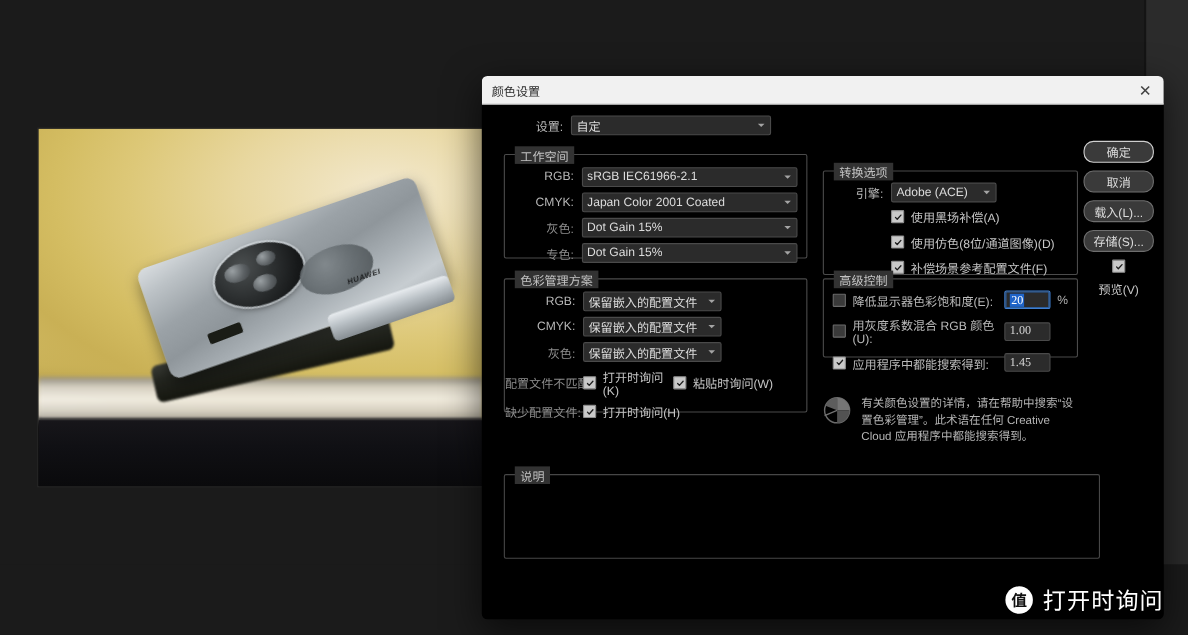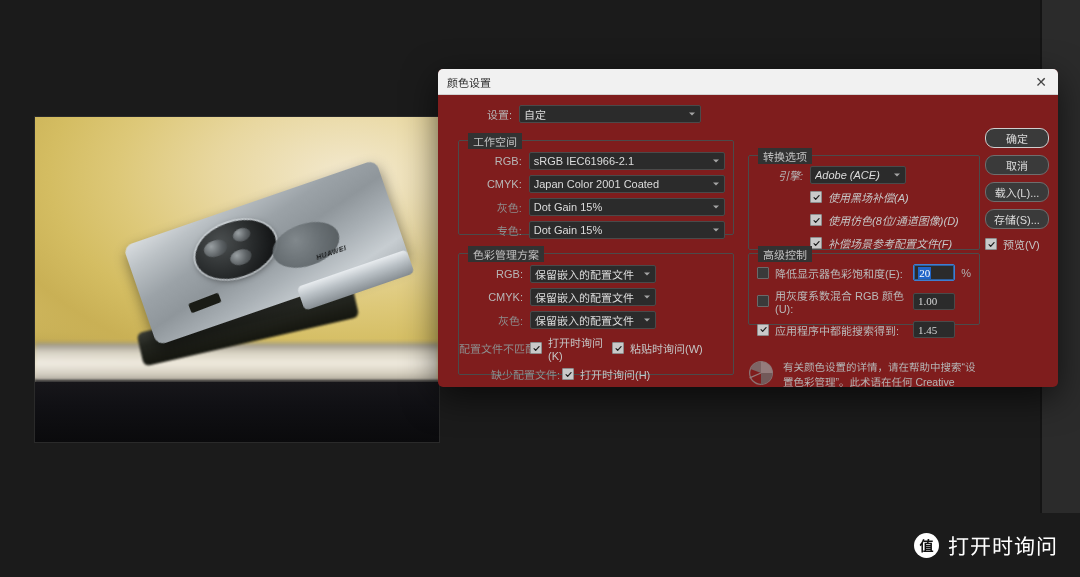--- a/index.html
+++ b/index.html
@@ -56,22 +56,22 @@
   .l1{left:14%;top:22%;width:28%;height:30%;}
   .l2{left:52%;top:17%;width:22%;height:24%;}
   .l3{left:40%;top:52%;width:26%;height:28%;}
   .sensor{position:absolute;left:52%;top:35%;width:26%;height:40%;border-radius:50%;
     background:radial-gradient(circle at 38% 32%,#7f868a 0%,#62696d 50%,#4b5154 100%);filter:blur(.6px);opacity:.9;}
   .brand{position:absolute;left:60%;top:66%;width:26%;height:9%;display:flex;align-items:center;justify-content:center;
     color:#1a1c1d;font-size:7px;font-weight:700;font-style:italic;letter-spacing:.6px;font-family:"Liberation Sans",sans-serif;}
   .btn-side{position:absolute;left:19%;top:50%;width:11%;height:6%;border-radius:2px;background:#1a1c16;transform:rotate(-2deg);filter:blur(.5px);}
 
   
-  .dialog{position:absolute;left:438px;top:69px;width:620px;height:318px;
-    background:#7f1d1d;border-radius:5px;box-shadow:0 10px 34px rgba(0,0,0,.62);overflow:hidden;}
+  .dialog{position:absolute;left:438px;top:69px;width:620px;height:494px;
+    background:#000000;border-radius:5px;box-shadow:0 10px 34px rgba(0,0,0,.62);overflow:hidden;}
   .titlebar{height:25px;background:#f1f1f1;display:flex;align-items:center;
     padding:0 6px 0 9px;border-bottom:1px solid #d2d2d2;}
   .title-text{font-size:11px;color:#2b2b2b;flex:1;}
   .close-x{width:22px;height:20px;display:flex;align-items:center;justify-content:center;
     color:#444;font-size:14px;line-height:1;cursor:default;}
 
   .dlg-body{position:relative;height:396px;}
 
   
   .settings-row{position:absolute;left:0;top:10px;width:544px;display:flex;align-items:center;}
@@ -112,21 +112,21 @@
 
   
   .descbox{position:absolute;left:20px;top:305px;width:540px;height:75px;border:1px solid #474747;border-radius:2px;margin-top:31px;}
   .descbox .gtitle{position:absolute;top:-8px;left:9px;background:#323232;padding:0 5px;color:#bdbdbd;font-size:11px;}
 
   
   .btncol{position:absolute;right:9px;top:33px;width:64px;}
   .pbtn{height:18px;border-radius:9px;border:1px solid #6e6e6e;background:#3a3a3a;color:#dcdcdc;
         font-size:11px;display:flex;align-items:center;justify-content:center;margin-bottom:7px;cursor:default;}
   .pbtn.primary{border-color:#cfcfcf;}
-  .prev{display:flex;align-items:center;gap:6px;color:#c5c5c5;font-size:11px;margin-top:3px;}
+  .prev{display:flex;align-items:center;gap:6px;color:#c5c5c5;font-size:11px;margin-top:3px;flex-direction:column;}
 
   
   .wm{position:absolute;right:22px;bottom:17px;display:flex;align-items:center;gap:9px;}
   .wm-logo{width:25px;height:25px;border-radius:50%;background:#fff;color:#111;
      display:flex;align-items:center;justify-content:center;font-size:14px;font-weight:700;}
   .wm-txt{color:#fff;font-size:21px;letter-spacing:1px;}
 </style>
 </head>
 <body>
 
@@ -250,36 +250,36 @@
               <span class="cb">
                 <svg class="tick" viewBox="0 0 10 10">
                     <path d="M1.5 5.2 L3.8 7.6 L8.6 2.2" stroke="#1e1e1e" stroke-width="1.7" fill="none" stroke-linecap="round" stroke-linejoin="round"></path>
                   </svg>
               </span>
               <span>粘贴时询问(W)</span>
             </div>
           </div>
 
           <div style="display:flex;align-items:center;">
-            <div class="lbl lbl-dim" style="width:64px;margin-right:7px;white-space:nowrap;margin-left:32px;">缺少配置文件:</div>
+            <div class="lbl lbl-dim" style="width:64px;margin-right:7px;white-space:nowrap;">缺少配置文件:</div>
             <div class="cbrow" style="margin:0;">
               <span class="cb">
                 <svg class="tick" viewBox="0 0 10 10">
                     <path d="M1.5 5.2 L3.8 7.6 L8.6 2.2" stroke="#1e1e1e" stroke-width="1.7" fill="none" stroke-linecap="round" stroke-linejoin="round"></path>
                   </svg>
               </span>
               <span>打开时询问(H)</span>
             </div>
           </div>
         </div>
       </div>
 
       <div class="group" style="left:310px;top:60px;width:230px;height:93px;">
         <div class="gtitle">转换选项</div>
-        <div style="padding:10px 8px 0 0;font-style:italic;">
+        <div style="padding:10px 8px 0 0;">
           <div class="row">
             <div class="lbl" style="width:54px;">引擎:</div>
             <div class="sel" style="width:86px;">
               <span class="val">Adobe (ACE)</span>
               <i class="cv"></i>
             </div>
           </div>
           <div style="padding-left:61px;">
             <div class="cbrow">
               <span class="cb">

